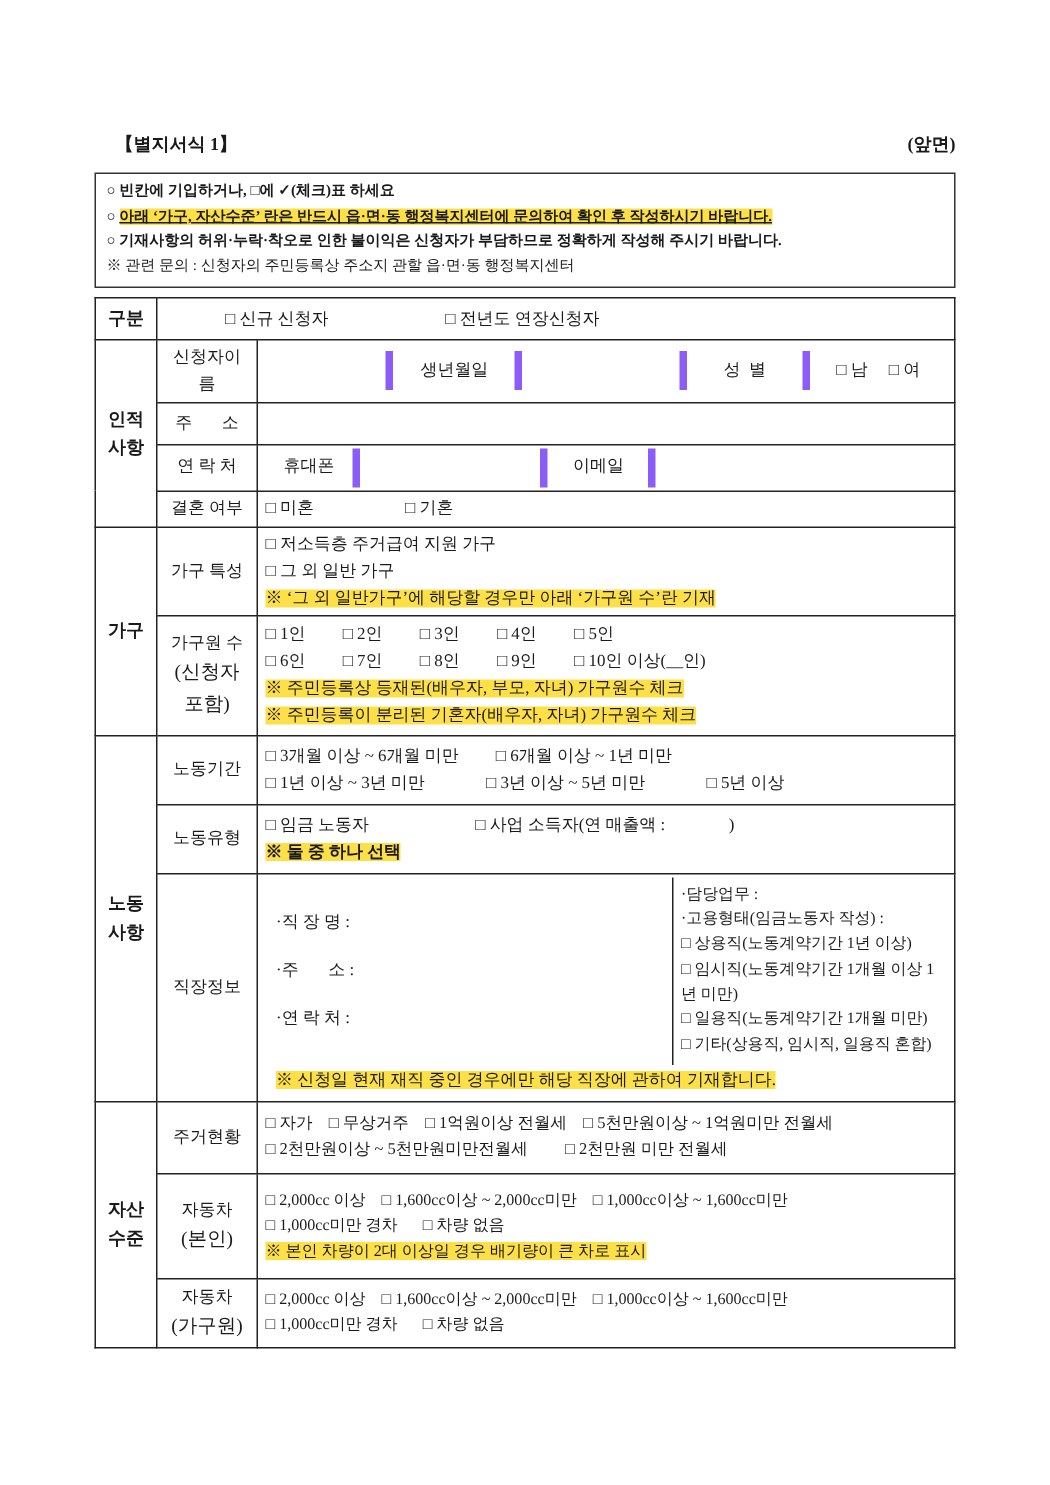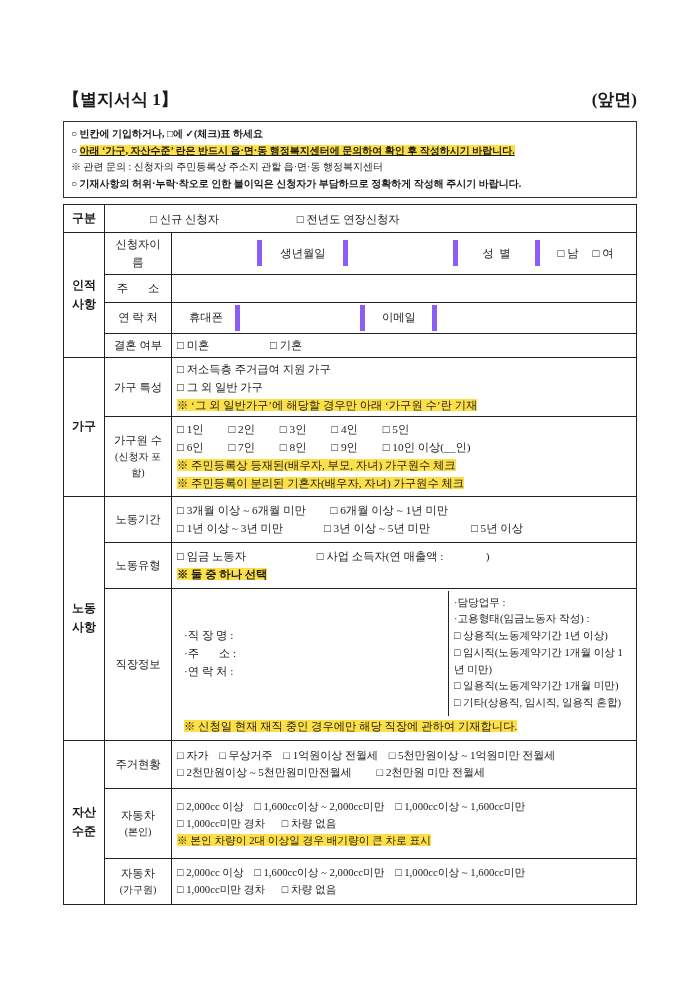--- a/index.html
+++ b/index.html
@@ -5,21 +5,21 @@
   * { box-sizing: border-box; }
   html, body { margin: 0; padding: 0; }
   body {
     width: 700px; height: 990px; background: #ffffff; color: #1a1a1a;
     font-family: "Liberation Serif", "DejaVu Serif", serif;
     font-size: 11.3px;
   }
   .page { padding: 88px 63px 0 63px; position: relative; height: 990px; }
 
   
-  .topbar { display: flex; justify-content: space-between; font-weight: bold; font-size: 17px; }
+  .topbar { display: flex; justify-content: space-between; font-weight: bold; font-size: 12px; margin-left: 14px; }
 
   
   .title-box {
     border: 3px solid #000; margin-top: 7px; text-align: center;
     font-size: 24px; font-weight: bold; letter-spacing: 1px; padding: 7px 0 8px 0;
     font-family: "Liberation Sans", "DejaVu Sans", sans-serif;
   }
 
   
   .notice-box { border: 1.5px solid #333; margin-top: 10px; padding: 4px 7px 5px 7px; line-height: 1.66; font-size: 10px; }
@@ -31,40 +31,40 @@
   
   table.form { width: 100%; border-collapse: collapse; margin-top: 6px; table-layout: fixed; }
   table.form, table.form td { border: 1.4px solid #222; }
   table.form td { padding: 2px 5px; vertical-align: middle; line-height: 1.6; overflow: hidden; }
   td.group {
     width: 41px; text-align: center; font-weight: bold; font-size: 12px;
     word-break: break-all; padding: 2px 8px; line-height: 1.35;
   }
   td.rowlab { width: 67px; text-align: center; padding: 2px 2px; line-height: 1.3; }
   td.nopad { padding: 0; }
-  .sub { display: block; font-size: 10px; }
+  .sub { display: block; font-size: 13px; }
 
   
   .cells { display: flex; align-items: stretch; width: 100%; height: 100%; }
   .cells > div { display: flex; align-items: center; padding: 2px 4px; border-left: 5px solid #8b5cf6; min-height: 26px; }
   .cells > div:first-child { border-left: none; }
   .cells .lab { justify-content: center; text-align: center; }
   .grow { flex: 1; }
 
   .opt { white-space: pre; display: inline-block; }
   .optline { white-space: nowrap; }
   .mr8  .opt { margin-right: 8px; }
   .mr14 .opt { margin-right: 14px; }
   .mr22 .opt { margin-right: 22px; }
   .mr38 .opt { margin-right: 38px; }
   .note { white-space: pre; }
 
   
   .work-wrap { display: flex; align-items: stretch; }
-  .work-left { flex: 1; display: flex; flex-direction: column; justify-content: center; gap: 0; padding: 8px 6px 8px 7px; }
+  .work-left { flex: 1; display: flex; flex-direction: column; justify-content: center; gap: 14px; padding: 8px 6px 8px 7px; }
   .work-left .note { white-space: pre; }
   .work-right { width: 183px; border-left: 1px solid #222; padding: 4px 4px 4px 5px; font-size: 10.6px; line-height: 1.58; }
   .work-right .opt { white-space: normal; display: block; margin: 0; }
   .work-note { padding: 1px 5px 3px 7px; }
 
   .h28 { height: 28px; } .h30 { height: 30px; } .h24 { height: 24px; }
   .h58 { height: 58px; } .h80 { height: 80px; } .h46 { height: 46px; }
   .h48 { height: 48px; } .h70 { height: 70px; }
 </style>
 </head>
@@ -74,22 +74,22 @@
 
   <div class="topbar">
     <span>【별지서식 1】</span>
     <span>(앞면)</span>
   </div>
 
 
   <div class="notice-box">
     <div class="notice-line b">○ 빈칸에 기입하거나, □에 ✓(체크)표 하세요</div>
     <div class="notice-line b"><span>○ </span><span class="hl u">아래 ‘가구, 자산수준’ 란은 반드시 읍·면·동 행정복지센터에 문의하여 확인 후 작성하시기 바랍니다.</span></div>
+    <div class="notice-line b">○ 기재사항의 허위·누락·착오로 인한 불이익은 신청자가 부담하므로 정확하게 작성해 주시기 바랍니다.</div>
     <div class="notice-line">※ 관련 문의 : 신청자의 주민등록상 주소지 관할 읍·면·동 행정복지센터</div>
-    <div class="notice-line b">○ 기재사항의 허위·누락·착오로 인한 불이익은 신청자가 부담하므로 정확하게 작성해 주시기 바랍니다.</div>
   </div>
 
   <table class="form">
     <colgroup>
         <col style="width:41px">
         <col style="width:67px">
         <col>
       </colgroup>
 
     <tbody>

